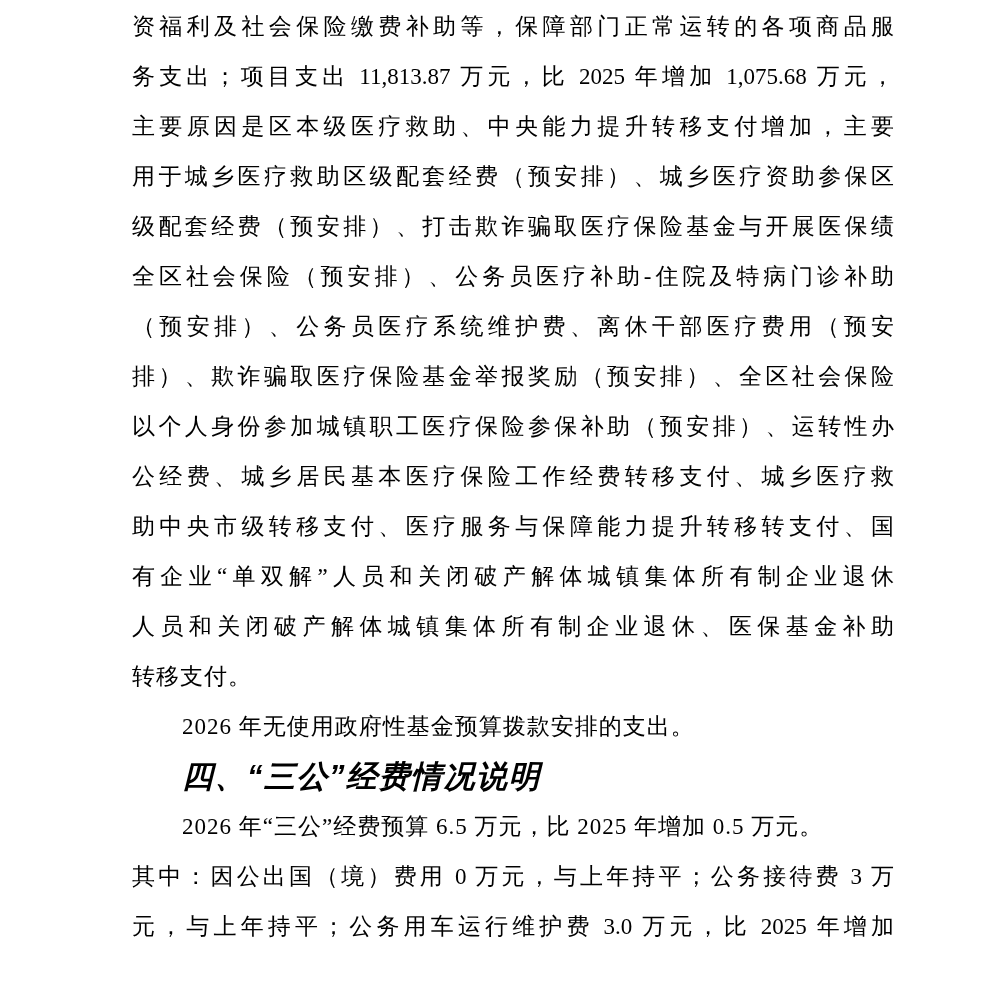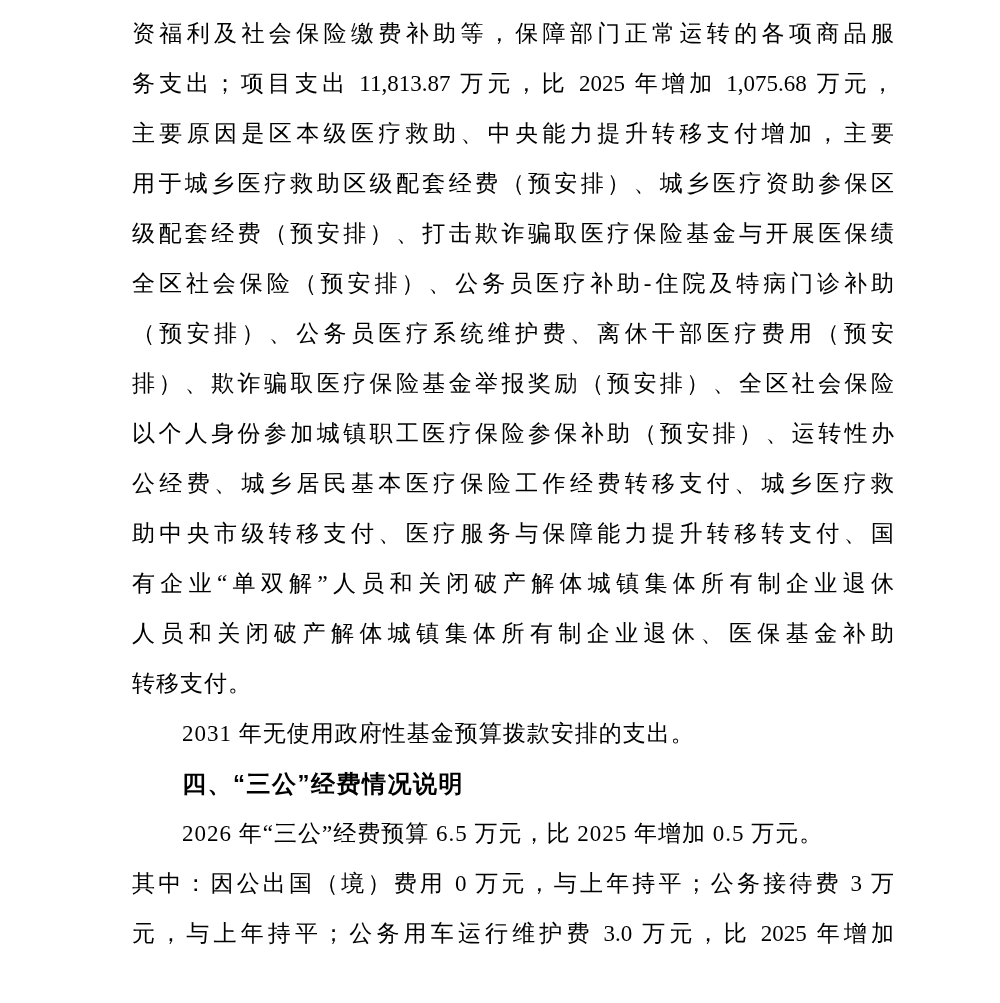--- a/index.html
+++ b/index.html
@@ -11,21 +11,21 @@
     width: 1000px;
     height: 1003px;
     position: relative;
     overflow: hidden;
     font-family: "Liberation Serif", "DejaVu Serif", serif;
     color: #000000;
   }
   .doc {
     position: absolute;
     left: 132px;
-    top: 9px;
+    top: 2px;
     width: 762px;
   }
   .line {
     height: 50px;
     line-height: 50px;
     font-size: 23px;
     white-space: pre;
     letter-spacing: 1px;
   }
   .line.justify {
@@ -34,22 +34,23 @@
     text-align-last: justify;
     letter-spacing: 0;
   }
   .line.indent {
     padding-left: 50px;
   }
   .line.heading {
     padding-left: 50px;
     font-family: "Liberation Sans", "DejaVu Sans", sans-serif;
     font-weight: bold;
-    font-size: 24px;
+    font-size: 31px;
     letter-spacing: 1.5px;
+    font-style: italic;
   }
 </style>
 </head>
 <body>
 
 <div class="doc">
   <div id="doc-body">
       <div class="line justify">资福利及社会保险缴费补助等，保障部门正常运转的各项商品服</div>
       <div class="line justify">务支出；项目支出 11,813.87 万元，比 2025 年增加 1,075.68 万元，</div>
       <div class="line justify">主要原因是区本级医疗救助、中央能力提升转移支付增加，主要</div>
@@ -57,19 +58,19 @@
       <div class="line justify">级配套经费（预安排）、打击欺诈骗取医疗保险基金与开展医保绩</div>
       <div class="line justify">全区社会保险（预安排）、公务员医疗补助-住院及特病门诊补助</div>
       <div class="line justify">（预安排）、公务员医疗系统维护费、离休干部医疗费用（预安</div>
       <div class="line justify">排）、欺诈骗取医疗保险基金举报奖励（预安排）、全区社会保险</div>
       <div class="line justify">以个人身份参加城镇职工医疗保险参保补助（预安排）、运转性办</div>
       <div class="line justify">公经费、城乡居民基本医疗保险工作经费转移支付、城乡医疗救</div>
       <div class="line justify">助中央市级转移支付、医疗服务与保障能力提升转移转支付、国</div>
       <div class="line justify">有企业“单双解”人员和关闭破产解体城镇集体所有制企业退休</div>
       <div class="line justify">人员和关闭破产解体城镇集体所有制企业退休、医保基金补助</div>
       <div class="line plain">转移支付。</div>
-      <div class="line indent">2031 年无使用政府性基金预算拨款安排的支出。</div>
+      <div class="line indent">2026 年无使用政府性基金预算拨款安排的支出。</div>
       <div class="line heading">四、“三公”经费情况说明</div>
       <div class="line indent">2026 年“三公”经费预算 6.5 万元，比 2025 年增加 0.5 万元。</div>
       <div class="line justify">其中：因公出国（境）费用 0 万元，与上年持平；公务接待费 3 万</div>
       <div class="line justify">元，与上年持平；公务用车运行维护费 3.0 万元，比 2025 年增加</div>
     </div>
 </div>
 
 </body></html>

